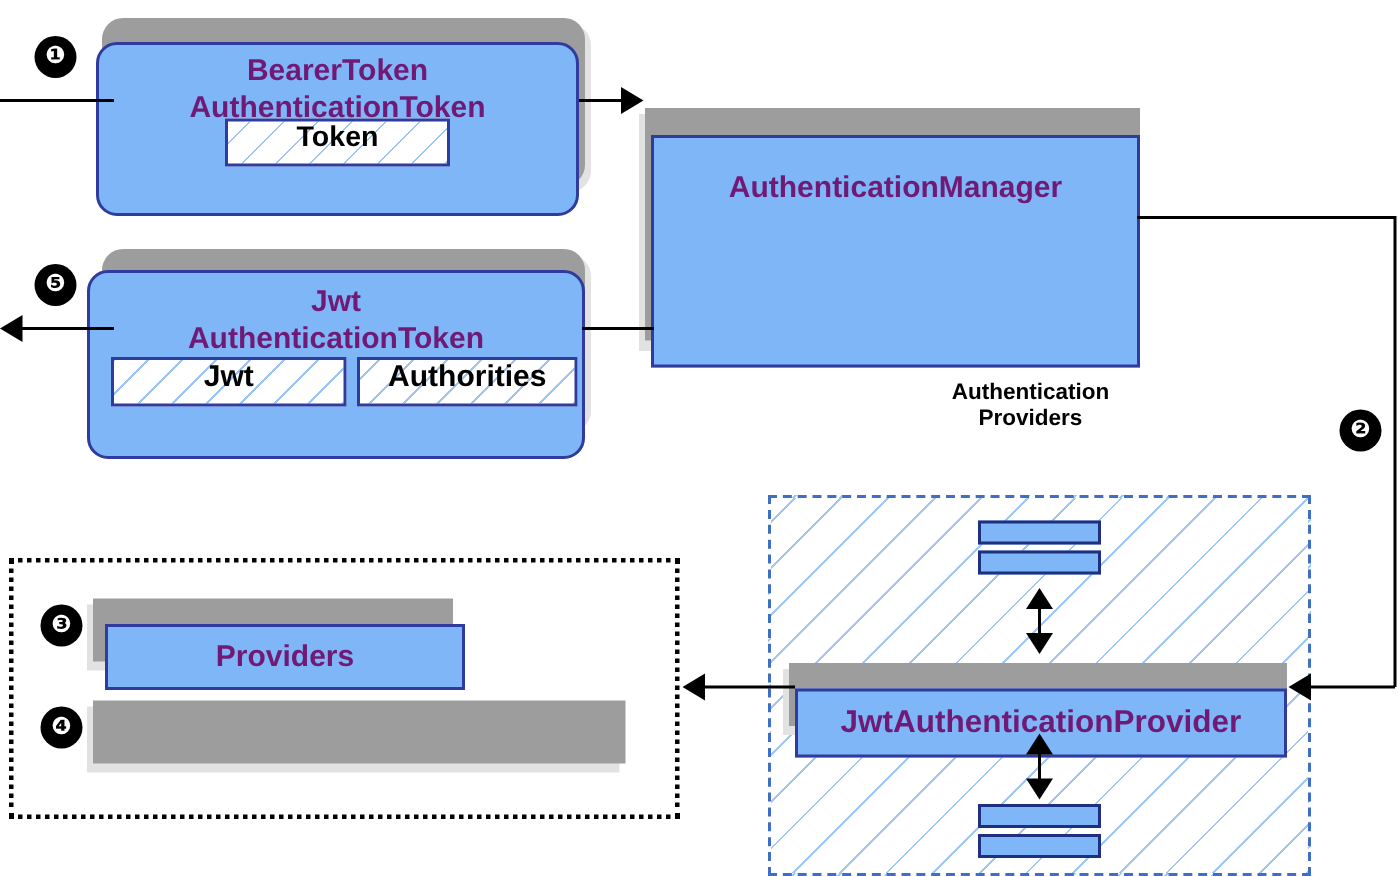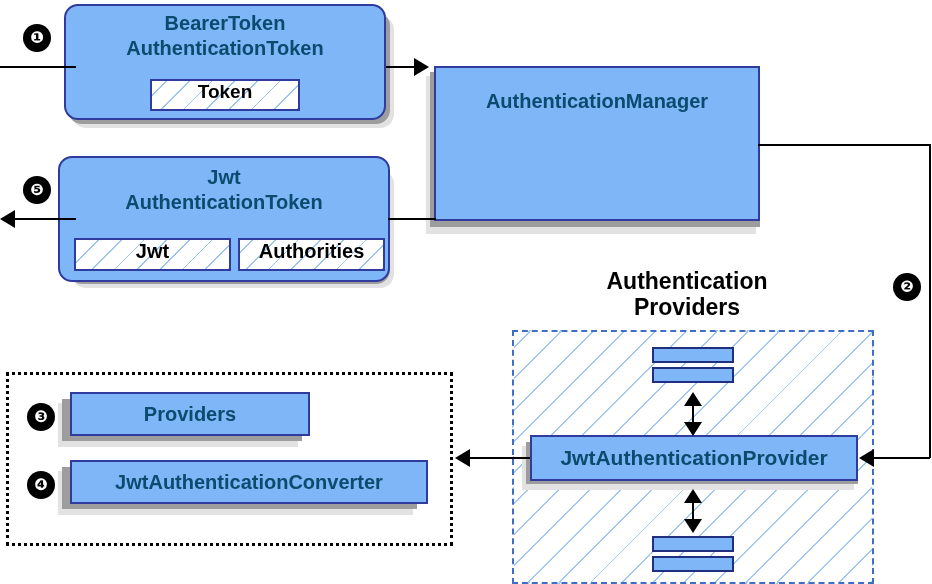--- a/index.html
+++ b/index.html
@@ -17,23 +17,24 @@
   
   .node{
     position:absolute;
     background:#7EB6F7;
     border:2px solid #2F3C9E;
     box-sizing:border-box;
     display:flex;
     align-items:center;
     justify-content:center;
     text-align:center;
-    color:#0c4a6e;
+    color:#701a75;
     font-weight:bold;
     z-index:6;
+    margin-top:24px;
   }
   .node.rounded{border-radius:14px;}
 
   
   .shadow-dark{
     position:absolute;
     background:#9d9d9d;
     z-index:4;
   }
   .shadow-light{
@@ -171,21 +172,21 @@
   <div class="line-h" style="left:388px;top:218px;width:48px;"></div>
 
   <div class="line-h" style="left:14px;top:218px;width:62px;"></div>
   <div class="arrow arrow-left" style="left:0px;top:210px;"></div>
 
   <div class="line-h" style="left:758px;top:144px;width:172px;"></div>
   <div class="line-v" style="left:929px;top:144px;height:314px;"></div>
   <div class="line-h" style="left:872px;top:457px;width:58px;"></div>
   <div class="arrow arrow-left" style="left:859px;top:449px;"></div>
 
-  <div class="caption" style="left:562px;top:268px;width:250px;font-size:23px;">
+  <div class="caption" style="left:562px;top:253px;width:250px;font-size:15px;">
     <div>Authentication</div>
     <div>Providers</div>
   </div>
 
   <div class="providers-box" style="left:512px;top:330px;width:362px;height:254px;"></div>
 
   <div class="bar" style="left:652px;top:347px;width:82px;height:16px;"></div>
   <div class="bar" style="left:652px;top:367px;width:82px;height:16px;"></div>
 
   <div class="arrow arrow-up" style="left:684px;top:392px;"></div>
@@ -211,23 +212,20 @@
   <div class="dotted-box" style="left:6px;top:372px;width:447px;height:174px;"></div>
 
   <div class="shadow-light" style="left:58px;top:403px;width:240px;height:44px;"></div>
   <div class="shadow-dark" style="left:62px;top:399px;width:240px;height:42px;"></div>
   <div class="node" style="left:70px;top:392px;width:240px;height:44px;font-size:20px;">
     <span>Providers</span>
   </div>
 
   <div class="shadow-light" style="left:58px;top:471px;width:355px;height:44px;"></div>
   <div class="shadow-dark" style="left:62px;top:467px;width:355px;height:42px;"></div>
-  <div class="node" style="left:70px;top:460px;width:358px;height:44px;font-size:20px;">
-    <span>JwtAuthenticationConverter</span>
-  </div>
 
   <div class="badge" style="left:24px;top:25px;">
     <span>❶</span>
   </div>
   <div class="badge" style="left:24px;top:177px;">
     <span>❺</span>
   </div>
   <div class="badge" style="left:894px;top:274px;">
     <span>❷</span>
   </div>

